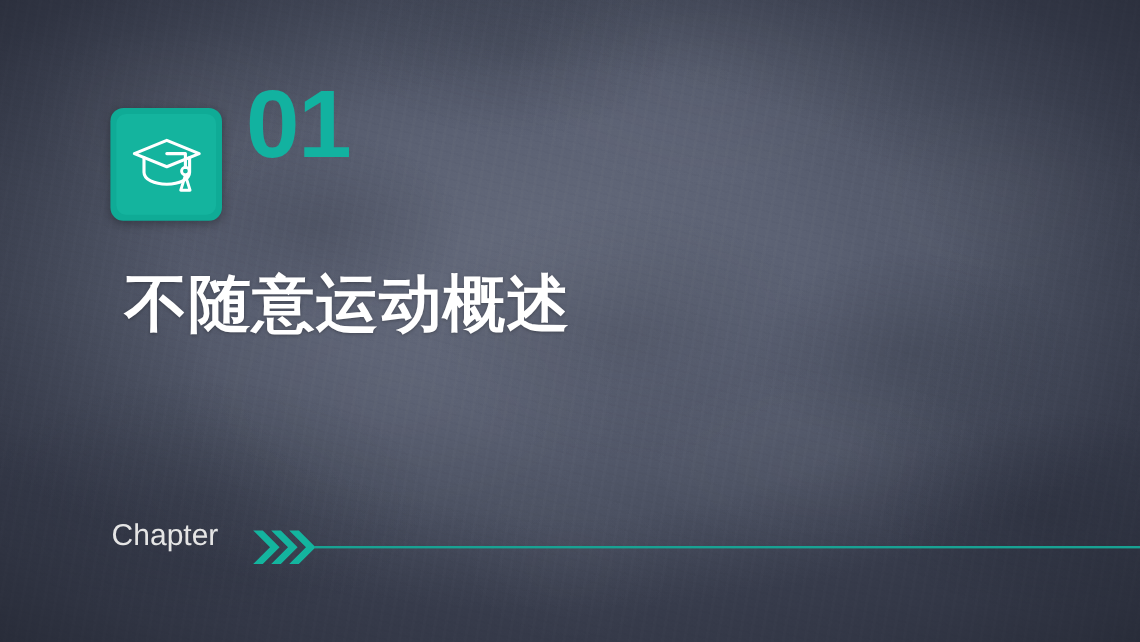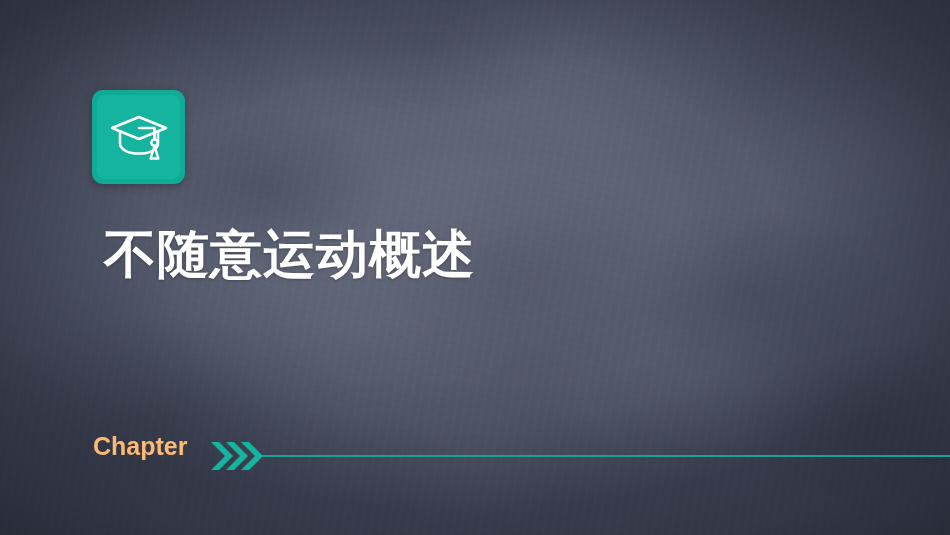--- a/index.html
+++ b/index.html
@@ -129,23 +129,23 @@
     text-shadow: 0 1px 3px rgba(0,0,0,.28);
     margin-left: 12px;
   }
 
   
   .chapter-label {
     position: absolute;
     left: 93px;
     top: 434px;
     font-size: 25px;
-    font-weight: 700;
+    font-weight: 400;
     line-height: 1;
-    color: #fdba74;
+    color: #e5e5e5;
   }
   .arrow-group {
     position: absolute;
     left: 209px;
     top: 438px;
     width: 56px;
     height: 36px;
   }
   .arrow-group svg { display: block; }
   .rule-line {
@@ -173,20 +173,21 @@
     <div class="icon-tile-inner"></div>
     <svg width="60" height="48" viewBox="0 0 60 48" fill="none">
       <path d="M30 4 L57 15 L30 26 L3 15 Z" stroke="#ffffff" stroke-width="2.6" stroke-linejoin="round" fill="none"></path>
       <path d="M11 18.3 V30.5 C11 36.6 19.5 40.5 30 40.5 C40.5 40.5 49 36.6 49 30.5 V18.3" stroke="#ffffff" stroke-width="2.6" stroke-linecap="round" stroke-linejoin="round" fill="none"></path>
       <path d="M30 15 L45.5 15 L45.5 26.5" stroke="#ffffff" stroke-width="2.6" stroke-linecap="round" stroke-linejoin="round" fill="none"></path>
       <circle cx="45.5" cy="29.6" r="3.2" stroke="#ffffff" stroke-width="2.4" fill="none"></circle>
       <path d="M45.5 33 L41.6 45.5 L49.4 45.5 Z" stroke="#ffffff" stroke-width="2.4" stroke-linejoin="round" fill="none"></path>
     </svg>
   </div>
 
+  <div class="chapter-number">01</div>
 
   <div class="chapter-title">不随意运动概述</div>
 
   <div class="chapter-label">Chapter</div>
 
   <div class="arrow-group">
     <svg width="56" height="36" viewBox="0 0 56 36" fill="none">
       <path d="M2 4 L16 18 L2 32 L10 32 L24 18 L10 4 Z" fill="#14b49e"></path>
       <path d="M17 4 L31 18 L17 32 L25 32 L39 18 L25 4 Z" fill="#14b49e"></path>
       <path d="M32 4 L46 18 L32 32 L40 32 L54 18 L40 4 Z" fill="#14b49e"></path>

